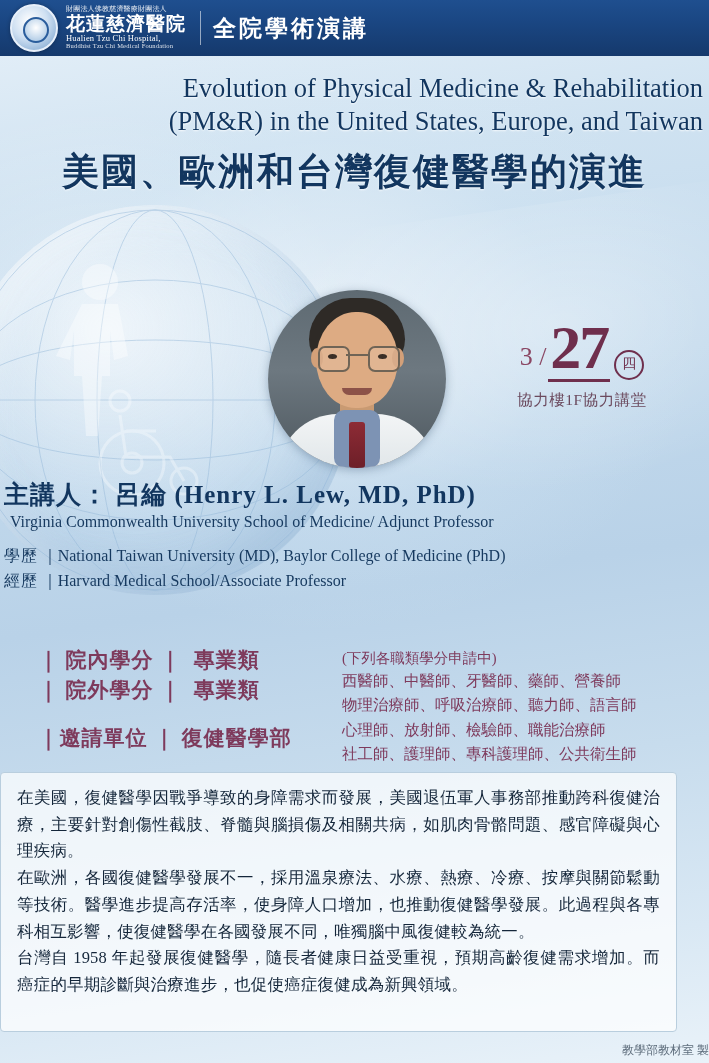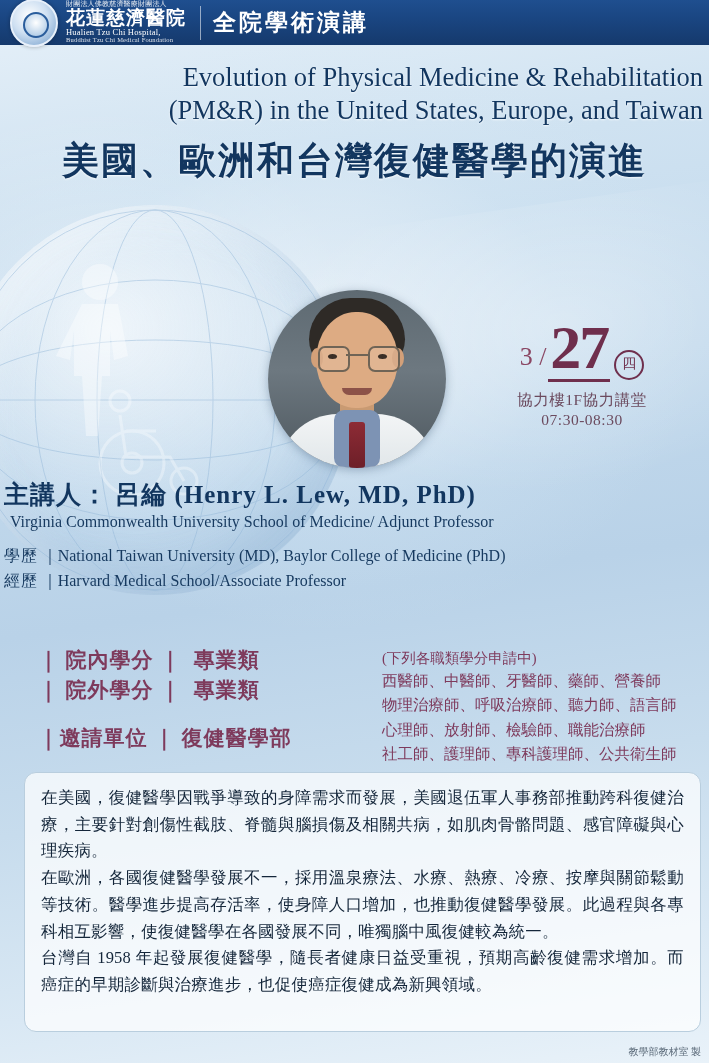--- a/index.html
+++ b/index.html
@@ -67,21 +67,21 @@
     width: 520px;
     height: 300px;
     background: radial-gradient(ellipse at 60% 40%, rgba(255,255,255,0.35), rgba(255,255,255,0) 65%);
     transform: rotate(-8deg);
     pointer-events: none;
   }
 
   
   .header {
     position: relative;
-    height: 45px;
+    height: 56px;
     background: linear-gradient(180deg, #1f4f8f 0%, #1a4682 40%, #15396c 100%);
     display: flex;
     align-items: center;
     padding-left: 10px;
     box-sizing: border-box;
     z-index: 5;
   }
   .logo-mark {
     width: 44px;
     height: 44px;
@@ -394,53 +394,52 @@
     letter-spacing: 1px;
     margin-top: 18px;
   }
   .credits-right {
     flex: 1;
     color: #7e3a5c;
     font-size: 15.5px;
     line-height: 1.55;
     padding-top: 2px;
     padding-left: 4px;
-    margin-left: 40px;
   }
   .credits-right .note {
     font-size: 14.5px;
   }
 
   
   .abstract {
     position: absolute;
-    left: 24px;
+    left: 0;
     top: 772px;
     width: 677px;
     height: 260px;
     box-sizing: border-box;
     background: rgba(255,255,255,0.72);
     border: 1px solid #b9cede;
-    border-radius: 12px;
+    border-radius: 4px;
     padding: 12px 16px 10px 16px;
     color: #14263a;
     font-size: 16.5px;
     line-height: 1.62;
     letter-spacing: .2px;
     z-index: 4;
   }
   .abstract p {
     margin: 0;
     text-align: justify;
   }
   .footer-note {
     position: absolute;
-    right: 8px;
+    right: 0;
     bottom: 4px;
-    font-size: 10px;
+    font-size: 12px;
     color: #5c6b7a;
     z-index: 5;
   }
 </style>
 </head>
 <body>
 
 <div class="poster">
 
   <div class="globe"></div>
@@ -509,21 +508,20 @@
     </div>
   </div>
 
   <div class="date-block">
     <div class="date-row">
       <div class="date-month">3 /</div>
       <div class="date-day">27</div>
       <div class="date-weekday">四</div>
     </div>
     <div class="date-venue">協力樓1F協力講堂</div>
-    <div class="date-time">07:30-08:30</div>
   </div>
 
   <div class="speaker">
     <div class="speaker-name">主講人： 呂綸 (Henry L. Lew, MD, PhD)</div>
     <div class="speaker-line2">Virginia Commonwealth University School of Medicine/ Adjunct Professor</div>
     <div class="speaker-gap"></div>
     <div class="speaker-line">
       <span class="lbl">學歷</span>
       <span>｜</span><span>National Taiwan University (MD), Baylor College of Medicine (PhD)</span>
     </div>

